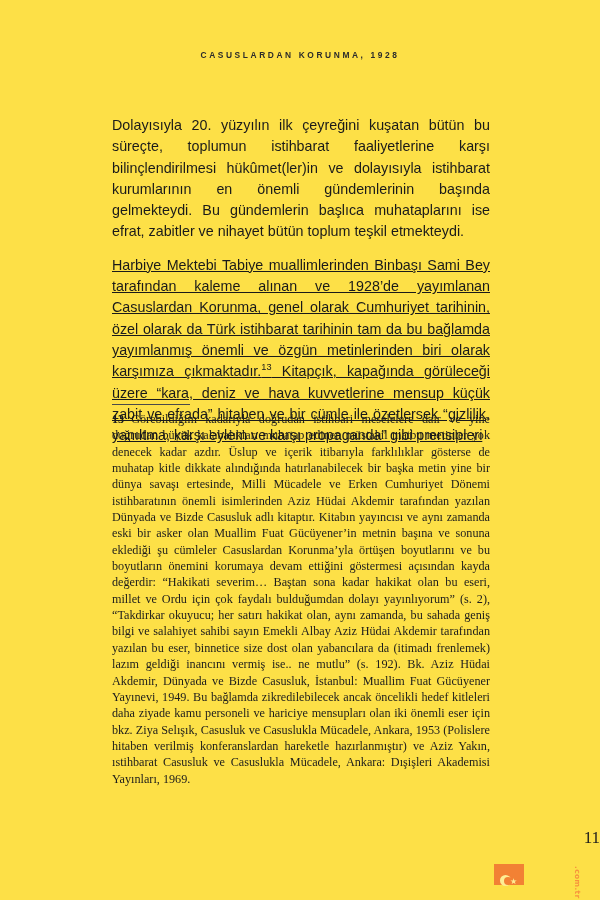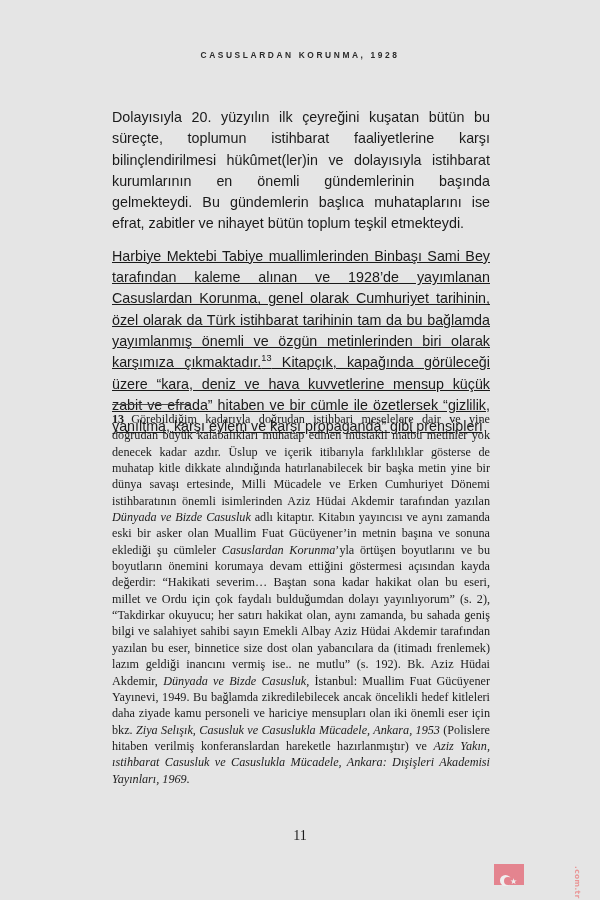--- a/index.html
+++ b/index.html
@@ -13,21 +13,21 @@
     font-family: "Liberation Sans", sans-serif;
     overflow: hidden;
     position: relative;
   }
 
   .page {
     position: absolute;
     inset: 0;
     width: 600px;
     height: 900px;
-    background: #e5e5e5;
+    background: #fde047;
   }
 
   
   .running-head {
     position: absolute;
     top: 50px;
     left: 0;
     width: 600px;
     text-align: center;
     font-family: "Liberation Sans", sans-serif;
@@ -46,21 +46,21 @@
     width: 378px;
   }
 
   .body-par {
     font-family: "Liberation Sans", sans-serif;
     font-size: 14.3px;
     line-height: 21.3px;
     color: #1a1a1a;
     text-align: justify;
     text-justify: inter-word;
-    margin: 4px 0 11px 0;
+    margin: 12px 0 11px 0;
     -webkit-hyphens: none;
     hyphens: none;
   }
   .body-par:last-child { margin-bottom: 0; text-decoration: underline; }
 
   sup.fn-ref {
     font-size: 9.2px;
     vertical-align: super;
     line-height: 0;
   }
@@ -87,31 +87,31 @@
     text-justify: inter-word;
     margin: 0;
     -webkit-hyphens: none;
     hyphens: none;
   }
   .fn-num {
     font-weight: 700;
     font-family: "Liberation Serif", serif;
   }
   .fn-gap { display: inline-block; width: 7px; }
-  .it { font-style: italic; }
+  .it { }
 
   
   .folio {
     position: absolute;
     top: 828px;
     left: 0;
     width: 600px;
-    text-align: center;
+    text-align: right;
     font-family: "Liberation Serif", serif;
-    font-size: 14px;
+    font-size: 17px;
     color: #1c1c1c;
   }
 
   
   .watermark {
     position: absolute;
     left: 494px;
     top: 858px;
     width: 106px;
     height: 42px;

